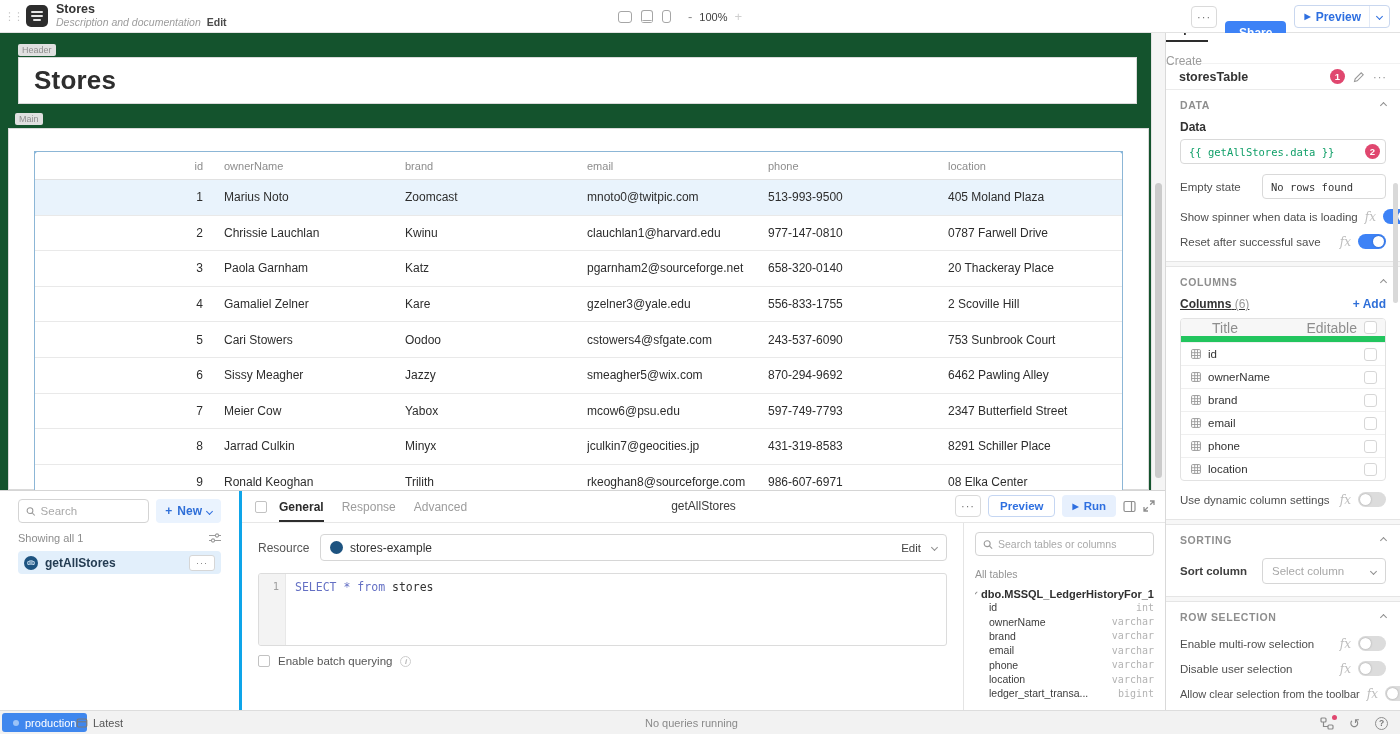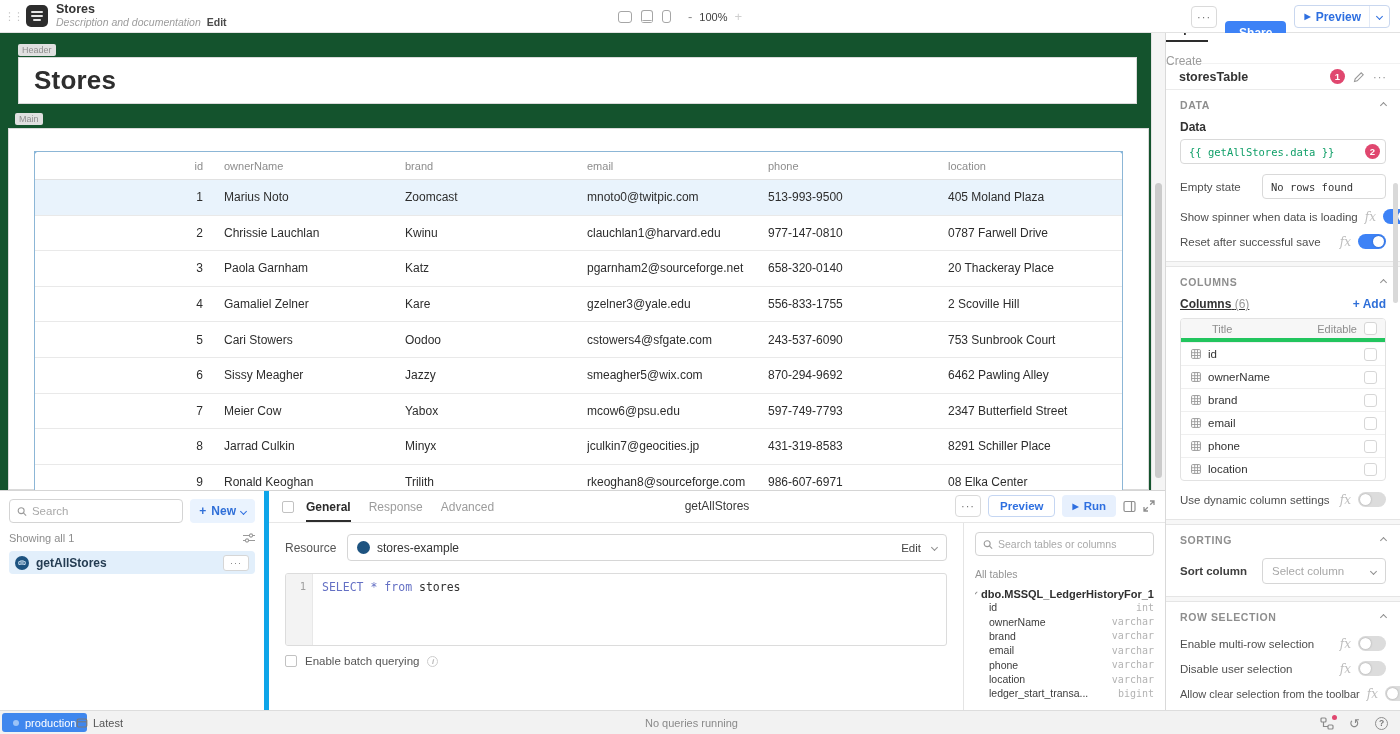--- a/index.html
+++ b/index.html
@@ -60,21 +60,21 @@
   .tbl-head, .tr { display:grid; grid-template-columns:189px 181px 182px 181px 180px 1fr; align-items:center; }
   .tbl-head { height:28px; border-bottom:1px solid #e1e1e1; color:#8d8d8d; font-size:11px; }
   .tr { height:35.6px; border-bottom:1px solid #e9e9e9; font-size:12px; color:#2d2d2d; }
   .tr.selected { background:#e9f3fc; }
   .td, .th { overflow:hidden; white-space:nowrap; padding-right:12px; }
   .c0 { text-align:right; padding-right:21px; }
 
   
   .bottom { position:absolute; left:0; top:490px; width:1165px; height:220px; background:#fff;
     border-top:1px solid #d5d5d5; display:flex; }
-  .qlist { width:269px; border-right:5px solid #0ea5e9; padding:8px 9px; }
+  .qlist { width:242px; border-right:3px solid #0ea5e9; padding:8px 18px; }
   .qsearchrow { display:flex; gap:7px; }
   .qsearch { flex:1; height:24px; border:1px solid #d4d4d4; border-radius:4px; display:flex; align-items:center; padding:0 7px; gap:5px; background:#fff;}
   .qsearch input { border:0; outline:0; width:100%; font-size:11.5px; font-family:"Liberation Sans",sans-serif; color:#444; background:transparent;}
   .qsearch input::placeholder { color:#a9a9a9; }
   .newbtn { height:24px; padding:0 9px; background:#eaf3fe; border-radius:4px; color:#2f6fd8;
     font-size:12px; font-weight:700; display:flex; align-items:center; gap:5px; }
   .showingrow { display:flex; align-items:center; justify-content:space-between; margin-top:9px; color:#8d8d8d; font-size:11px; }
   .qitem { margin-top:7px; height:23px; background:#e2effb; border-radius:4px; display:flex; align-items:center;
     padding:0 6px; gap:7px; }
   .qicon { width:14px; height:14px; border-radius:50%; background:#1d5380; color:#cfe3f3; font-size:6.5px;
@@ -156,22 +156,22 @@
   .tgl { width:28px; height:15px; border-radius:8px; background:#dcdcdc; position:relative; flex:none; }
   .tgl::after { content:""; position:absolute; width:11px; height:11px; border-radius:50%; background:#fff;
     top:2px; left:2px; box-shadow:0 0 2px rgba(0,0,0,.3); }
   .tgl.on { background:#3d82f6; }
   .tgl.on::after { left:auto; right:2px; }
   .cols-title-row { margin-top:9px; display:flex; align-items:center; }
   .cols-title { font-size:12px; font-weight:700; color:#333; flex:1;text-decoration:underline; }
   .cols-count { color:#999; font-weight:400; }
   .addlink { color:#2f6fd8; font-size:12px; font-weight:600; }
   .colstable { margin-top:7px; border:1px solid #e2e2e2; border-radius:4px; overflow:hidden; }
-  .colsheader { height:23px; background:#f7f7f7; border-bottom:4px solid #22c55e; display:flex; align-items:center;
-    font-size:11px; color:#8e8e8e; padding:0 8px 0 31px; }
+  .colsheader { height:23px; background:#f7f7f7; border-bottom:6px solid #22c55e; display:flex; align-items:center;
+    font-size:14px; color:#8e8e8e; padding:0 8px 0 31px; }
   .colsheader .tlabel { flex:1; }
   .colsheader .elabel { margin-right:7px; }
   .cb { width:13px; height:13px; border:1px solid #d6d6d6; border-radius:3px; background:#fff; flex:none; }
   .colrow { height:23px; display:flex; align-items:center; gap:7px; padding:0 8px 0 10px; border-top:1px solid #efefef; }
   .colrow:first-of-type { border-top:0; }
   .colrow .nm { flex:1; font-size:11.5px; color:#333; }
   .selcolumn { width:124px; height:26px; justify-content:space-between; font-size:11.5px; color:#a8a8a8; }
   .insp-scroll { position:absolute; right:2px; top:150px; width:5px; height:120px; background:#d9d9d9; border-radius:3px; }
 
   

